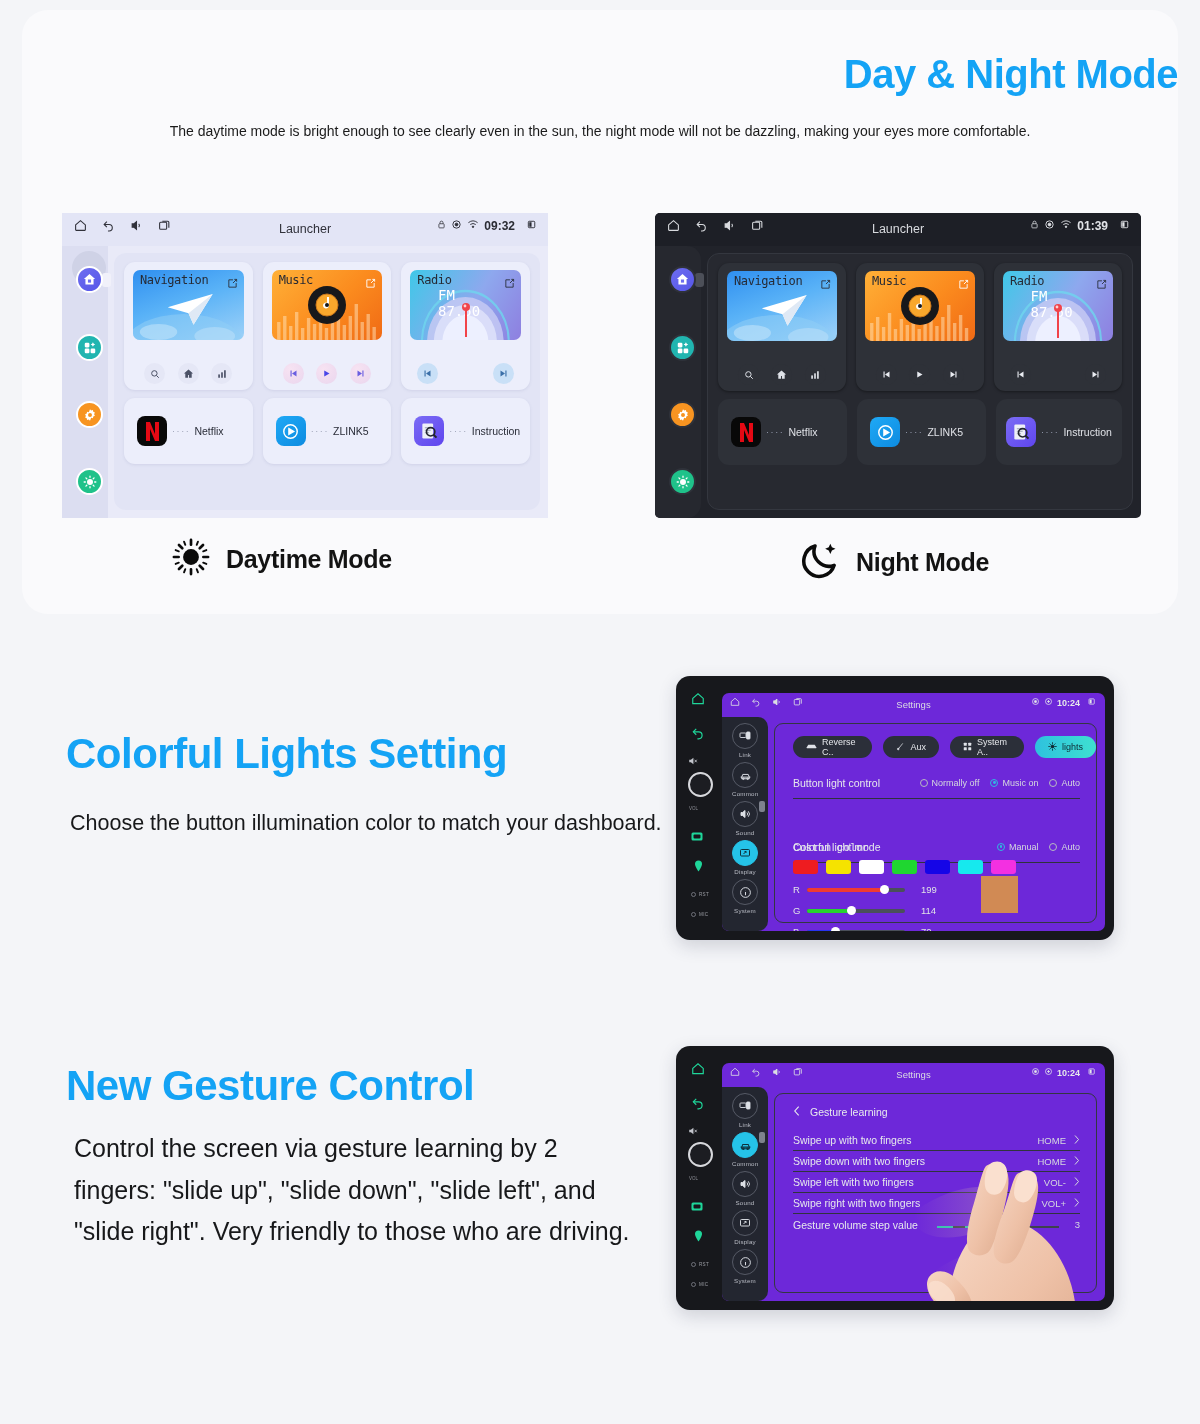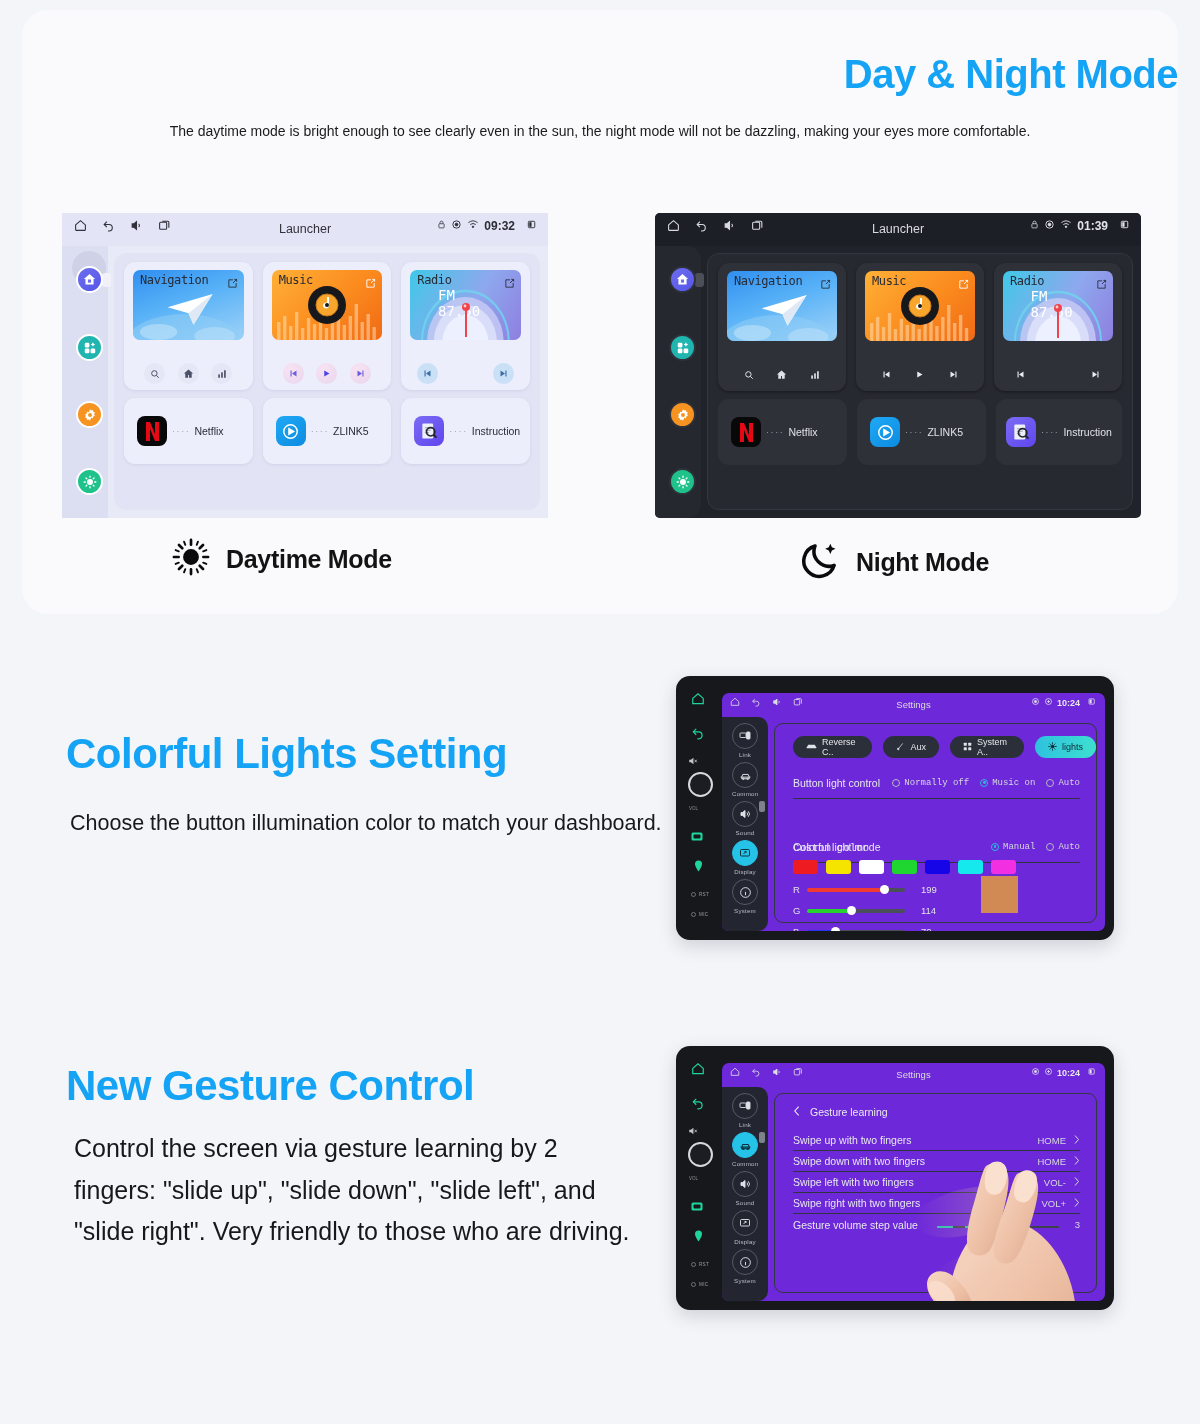--- a/index.html
+++ b/index.html
@@ -173,21 +173,21 @@
   .chips { position: absolute; left: 18px; top: 12px; display: flex; gap: 11px; }
   .chip {
     height: 22px; border-radius: 11px; background: #2b2f39;
     display: flex; align-items: center; gap: 5px; padding: 0 13px;
     font-size: 9px; color: #e4e6ea;
   }
   .chip.on { background: linear-gradient(90deg,#2ec1de,#3ee0d0); color: #0e2a33; }
 
   .srow { position: absolute; left: 18px; right: 16px; height: 32px; display: flex; align-items: center; border-bottom: 1px solid #2f333c; }
   .srow .lbl { font-size: 10.5px; color: #e6e8ec; }
-  .srow .right { margin-left: auto; display: flex; align-items: flex-start; gap: 11px; font-family: Liberation Mono, monospace; }
+  .srow .right { margin-left: auto; display: flex; align-items: flex-start; gap: 11px; }
   .radio { display: flex; align-items: center; gap: 4px; font-size: 9px; color: #d5d8de; }
   .rdot { width: 8px; height: 8px; border-radius: 50%; border: 1.2px solid #b7bac2; position: relative; }
   .rdot.sel { border-color: #2fb9e0; }
   .rdot.sel::after { content: ""; position: absolute; inset: 1.6px; border-radius: 50%; background: #2fb9e0; }
   .toggle { width: 28px; height: 14px; border-radius: 7px; background: #5a5f6b; position: relative; }
   .toggle::after { content: ""; position: absolute; right: 1.5px; top: 1.5px; width: 11px; height: 11px; border-radius: 50%; background: #2ec3e8; }
 
   .ccolor-lab { position: absolute; left: 18px; top: 118px; font-size: 10.5px; color: #e6e8ec; font-family: Liberation Mono, monospace; }
   .swatches { position: absolute; left: 18px; top: 136px; display: flex; gap: 8px; }
   .sw { width: 25px; height: 14px; border-radius: 3px; }

